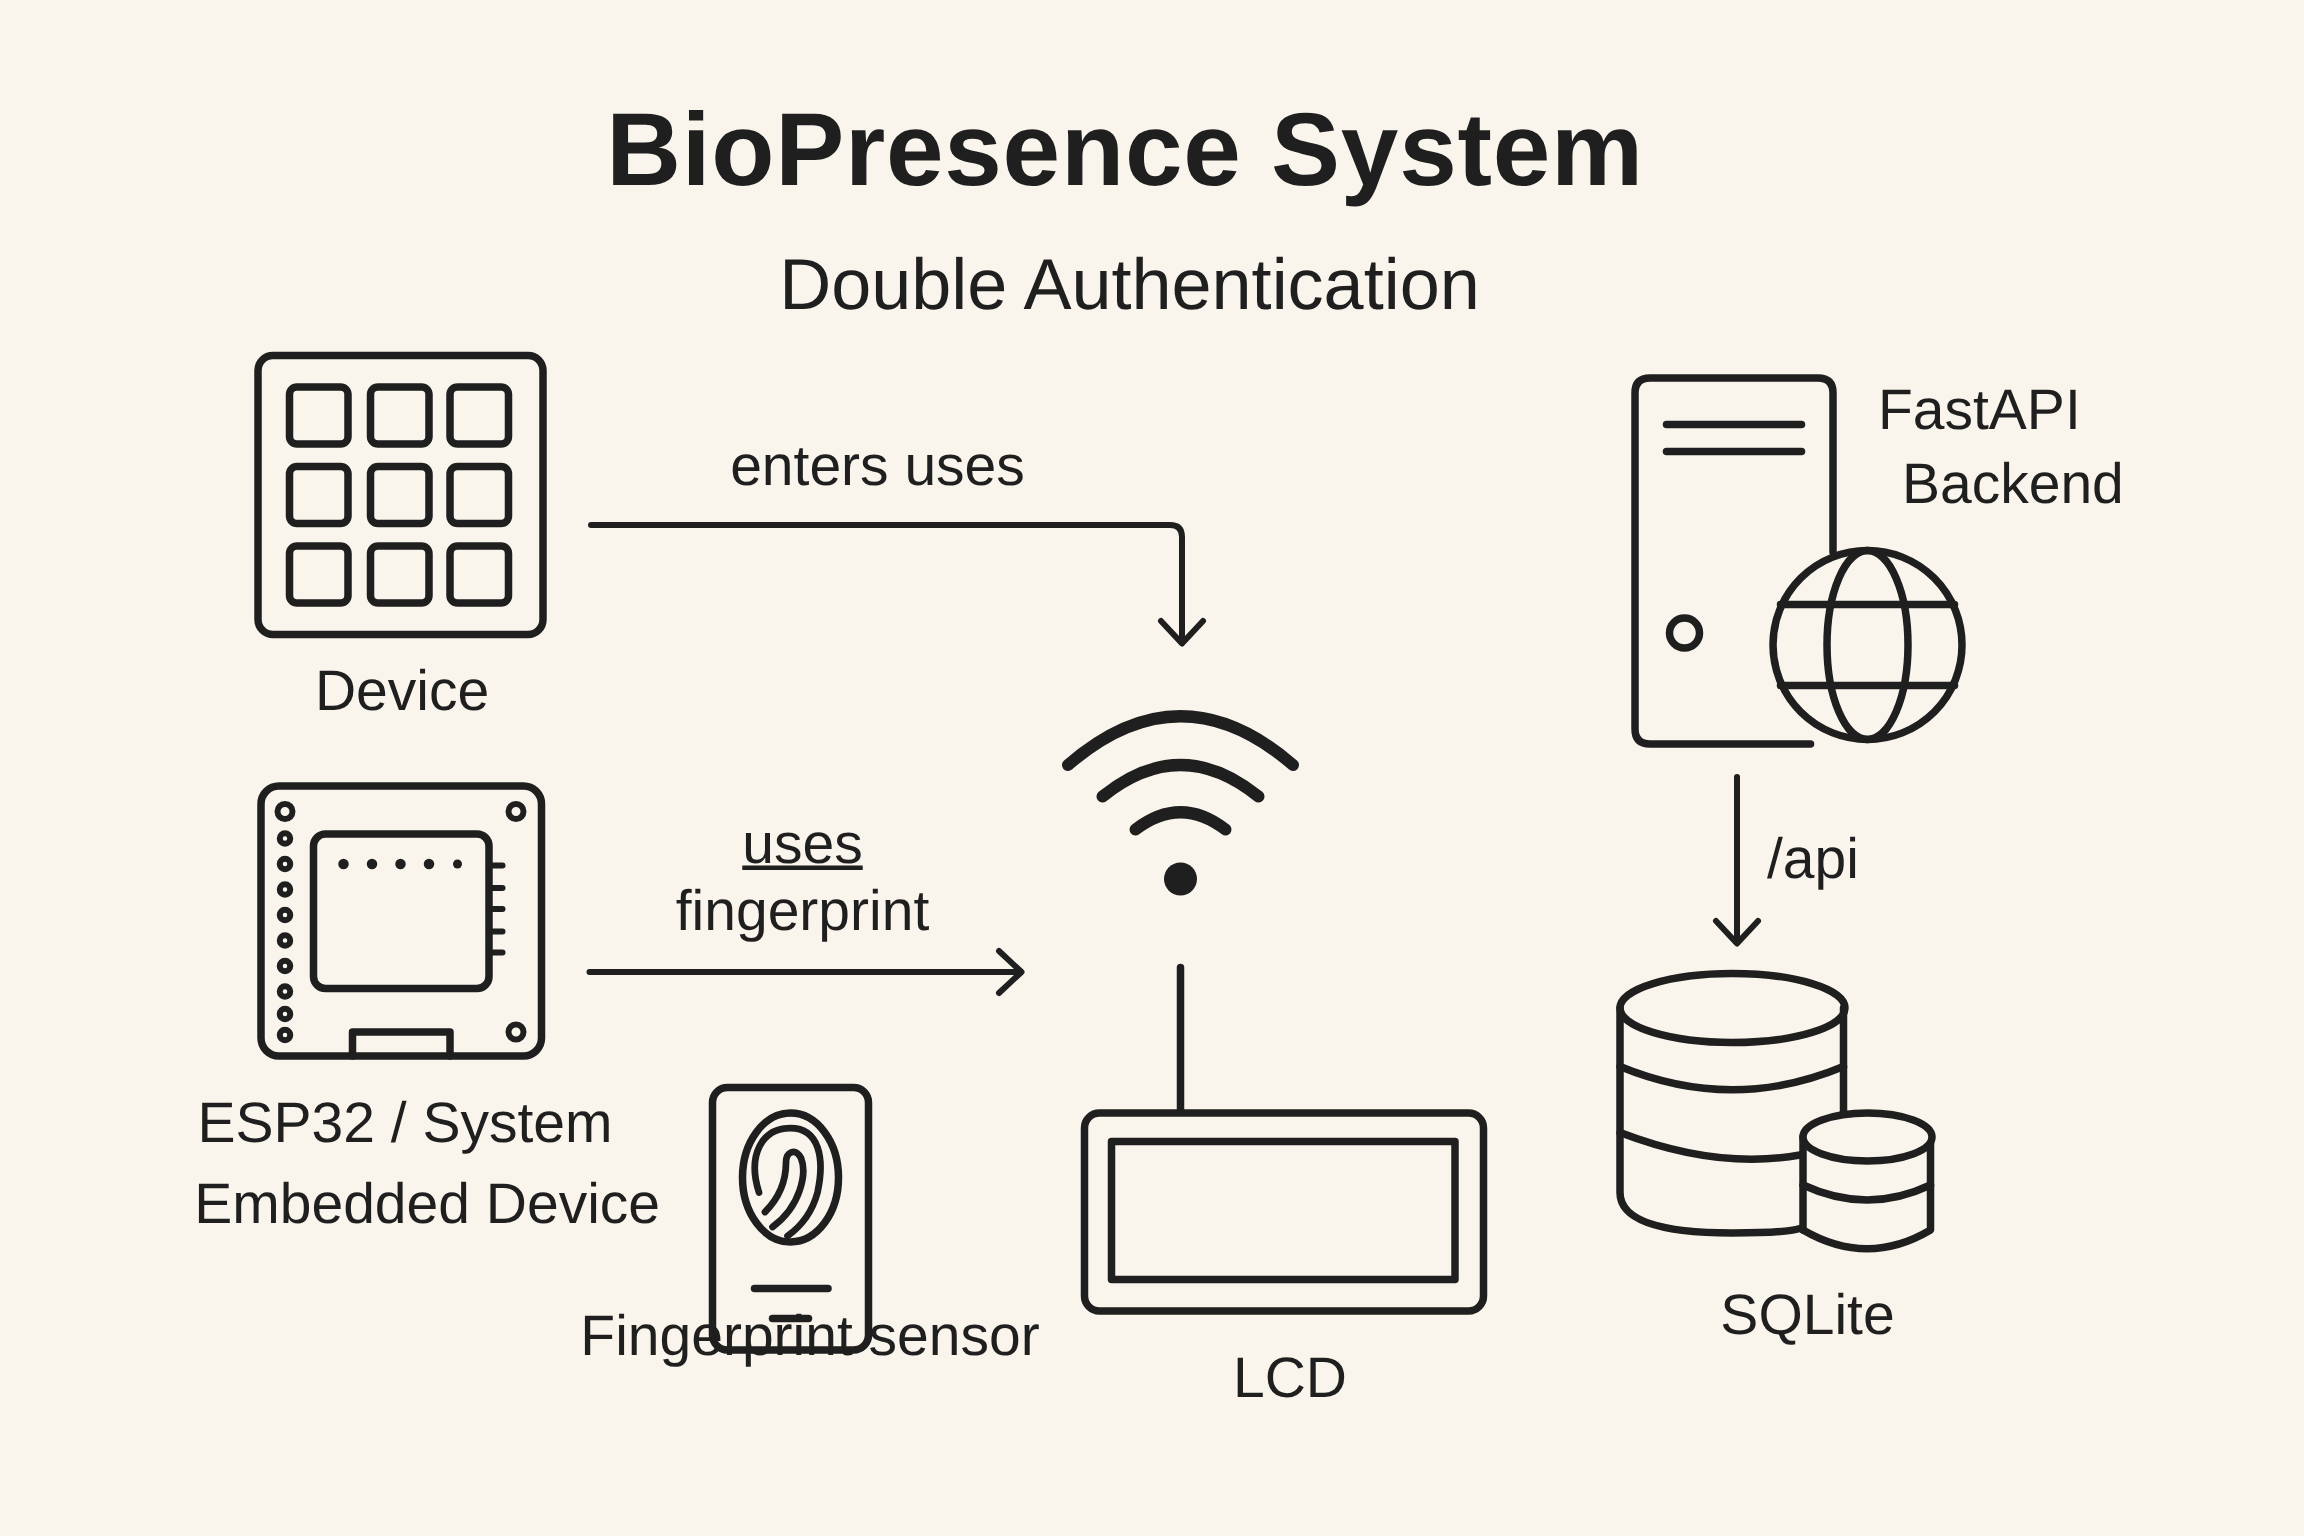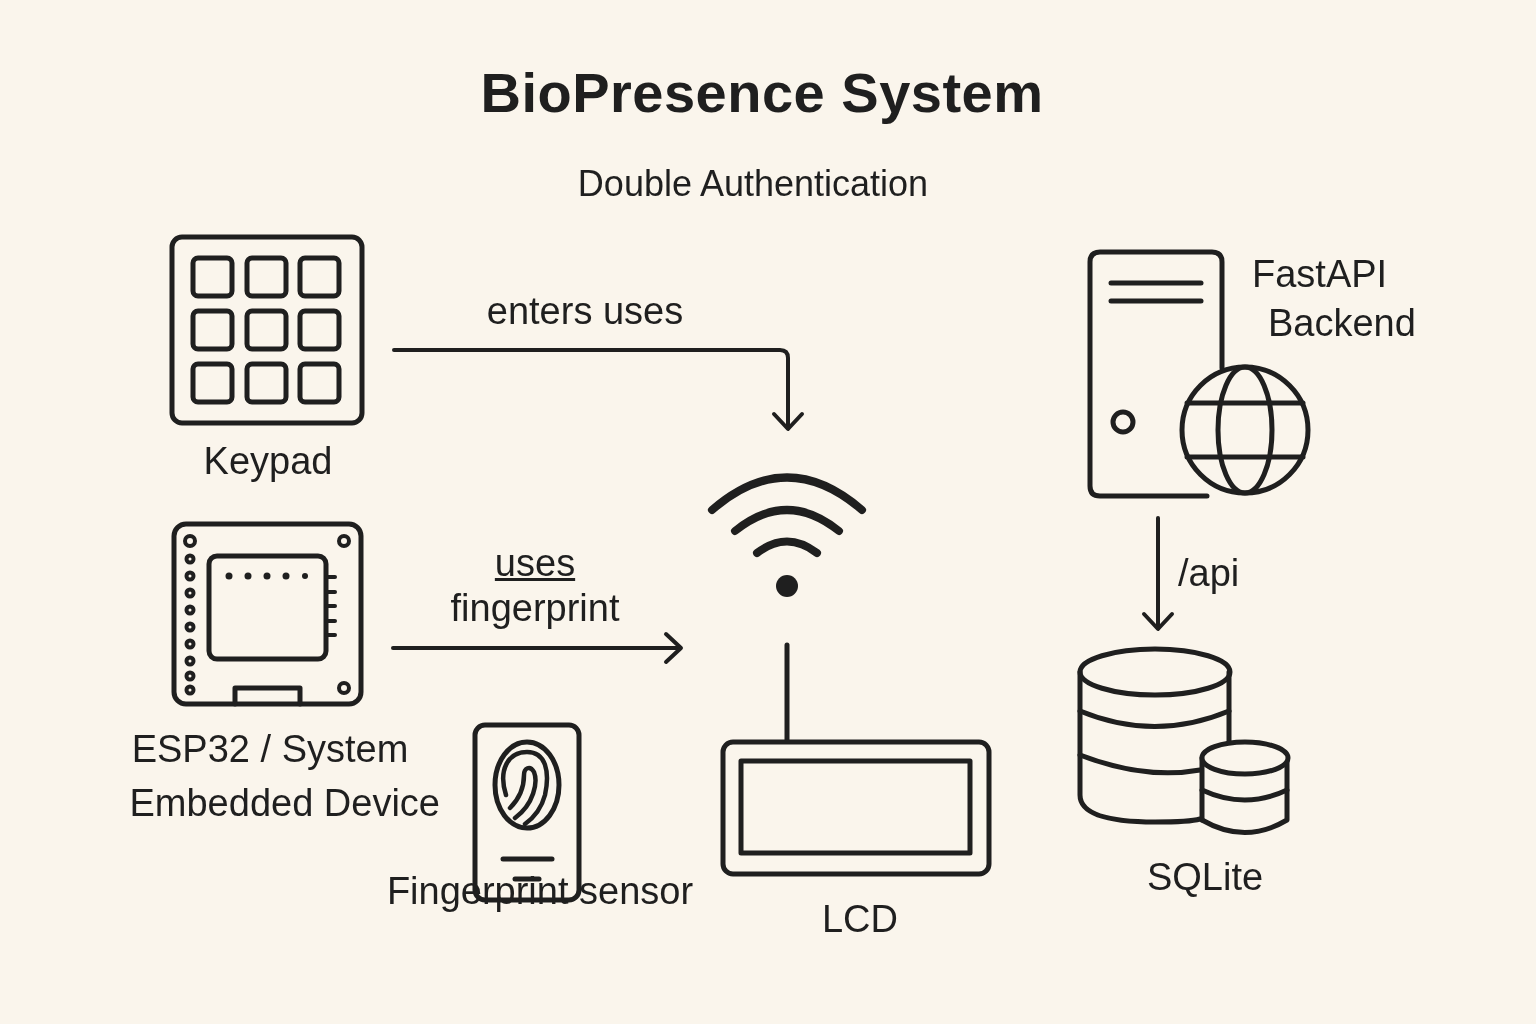--- a/index.html
+++ b/index.html
@@ -4,22 +4,22 @@
 <style>
   html, body { margin: 0; padding: 0; }
   body {
     width: 1536px; height: 1024px; overflow: hidden;
     background: #faf5ec;
     font-family: "Liberation Sans", "DejaVu Sans", sans-serif;
     color: #1f1f1f;
     position: relative;
   }
   .txt { position: absolute; white-space: nowrap; color: #1f1f1f; }
-  .title { left: 12px; width: 1500px; text-align: center; top: 60px; font-size: 56px; font-weight: bold; letter-spacing: 0.5px; }
-  .subtitle { left: 0; width: 1506px; text-align: center; top: 163px; font-size: 36px; }
+  .title { left: 0; width: 1500px; text-align: center; top: 60px; font-size: 69px; font-weight: bold; letter-spacing: 0.5px; }
+  .subtitle { left: 0; width: 1506px; text-align: center; top: 163px; font-size: 48px; }
   .label { font-size: 38px; text-align: center; }
   svg.icons { position: absolute; left: 0; top: 0; }
 </style>
 </head>
 <body>
 
 <div class="txt title">BioPresence System</div>
 <div class="txt subtitle">Double Authentication</div>
 
 <svg class="icons" width="1536" height="1024" viewBox="0 0 1536 1024" fill="none" stroke="#1f1f1f" stroke-width="5" stroke-linecap="round" stroke-linejoin="round">
@@ -123,21 +123,21 @@
   <g stroke-width="4">
     <line x1="393" y1="648" x2="680" y2="648"></line>
     <polyline points="666,634 681,648 666,662"></polyline>
   </g>
   <g stroke-width="4">
     <line x1="1158" y1="518" x2="1158" y2="628"></line>
     <polyline points="1144,614 1158,629 1172,614"></polyline>
   </g>
 </svg>
 
-<div class="txt label" style="left:172px; width:192px; top:440px;">Keypad</div>
+<div class="txt label" style="left:172px; width:192px; top:440px;">Device</div>
 <div class="txt label" style="left:100px; width:340px; top:728px;">ESP32 / System</div>
 <div class="txt label" style="left:100px; width:340px; top:782px;text-align:right;">Embedded Device</div>
 <div class="txt label" style="left:350px; width:380px; top:870px;">Fingerprint sensor</div>
 <div class="txt label" style="left:780px; width:160px; top:898px;">LCD</div>
 <div class="txt label" style="left:1252px; top:253px; text-align:left;">FastAPI</div>
 <div class="txt label" style="left:1252px; top:302px; text-align:left;margin-left:16px;">Backend</div>
 <div class="txt label" style="left:1120px; width:170px; top:856px;">SQLite</div>
 
 <div class="txt label" style="left:440px; width:290px; top:290px;">enters uses</div>
 <div class="txt label" style="left:420px; width:230px; top:542px;text-decoration:underline;">uses</div>

